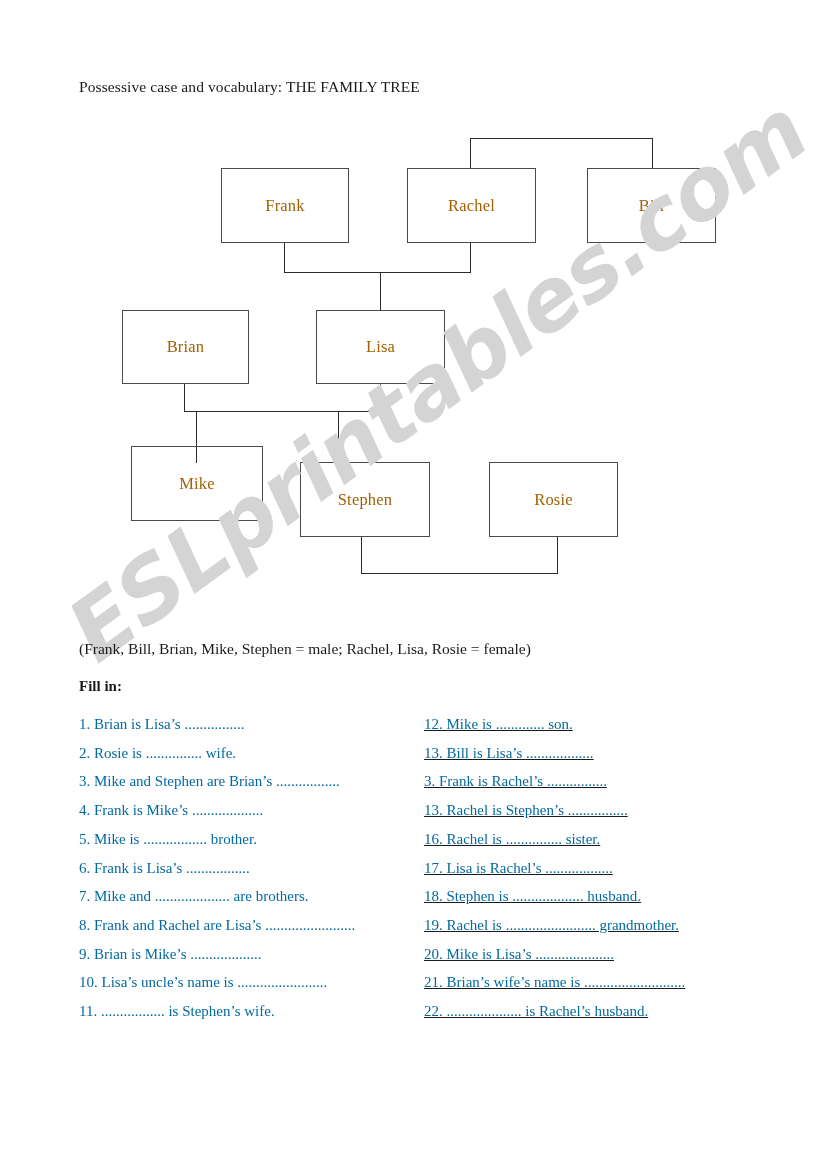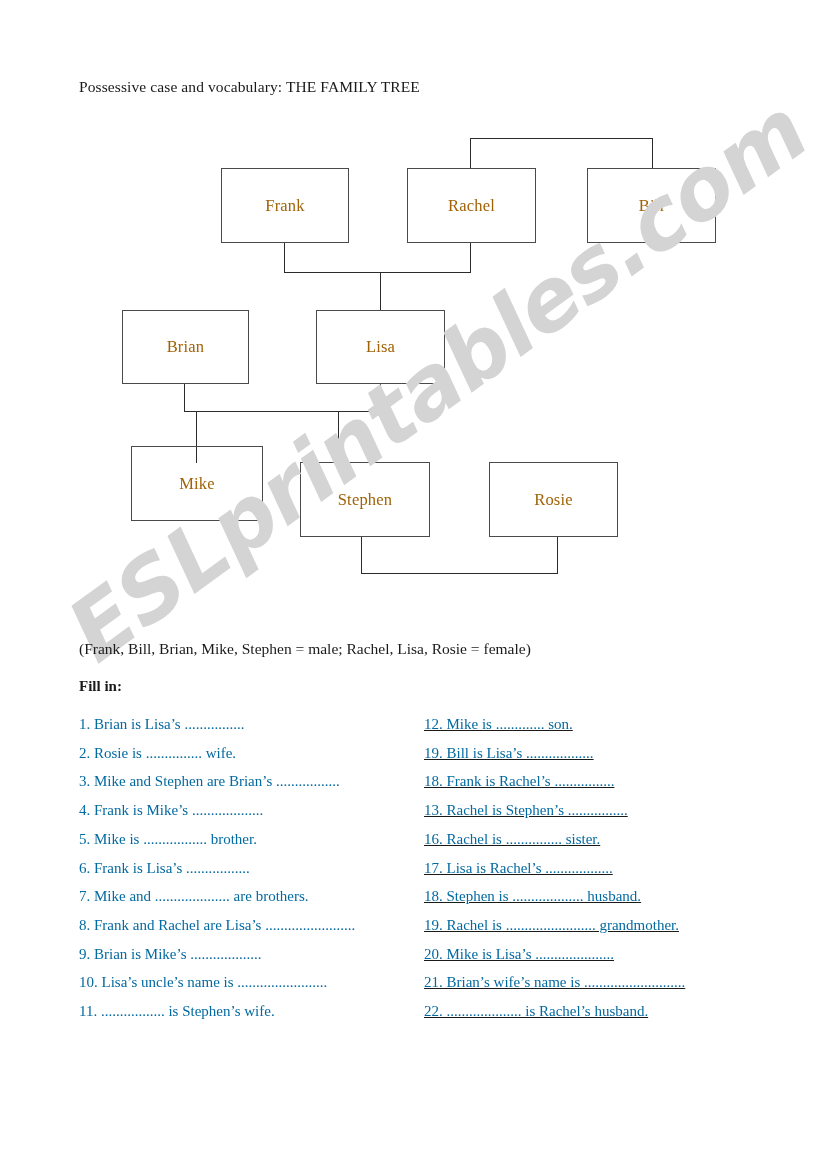--- a/index.html
+++ b/index.html
@@ -180,22 +180,22 @@
       <div class="question-item">5. Mike is ................. brother.</div>
       <div class="question-item">6. Frank is Lisa’s .................</div>
       <div class="question-item">7. Mike and .................... are brothers.</div>
       <div class="question-item">8. Frank and Rachel are Lisa’s ........................</div>
       <div class="question-item">9. Brian is Mike’s ...................</div>
       <div class="question-item">10. Lisa’s uncle’s name is ........................</div>
       <div class="question-item">11. ................. is Stephen’s wife.</div>
     </div>
   <div class="question-column" id="question-column-right">
       <div class="question-item">12. Mike is ............. son.</div>
-      <div class="question-item">19. Bill is Lisa’s ..................</div>
-      <div class="question-item">18. Frank is Rachel’s ................</div>
+      <div class="question-item">13. Bill is Lisa’s ..................</div>
+      <div class="question-item">3. Frank is Rachel’s ................</div>
       <div class="question-item">13. Rachel is Stephen’s ................</div>
       <div class="question-item">16. Rachel is ............... sister.</div>
       <div class="question-item">17. Lisa is Rachel’s ..................</div>
       <div class="question-item">18. Stephen is ................... husband.</div>
       <div class="question-item">19. Rachel is ........................ grandmother.</div>
       <div class="question-item">20. Mike is Lisa’s .....................</div>
       <div class="question-item">21. Brian’s wife’s name is ...........................</div>
       <div class="question-item">22. .................... is Rachel’s husband.</div>
     </div>
 

